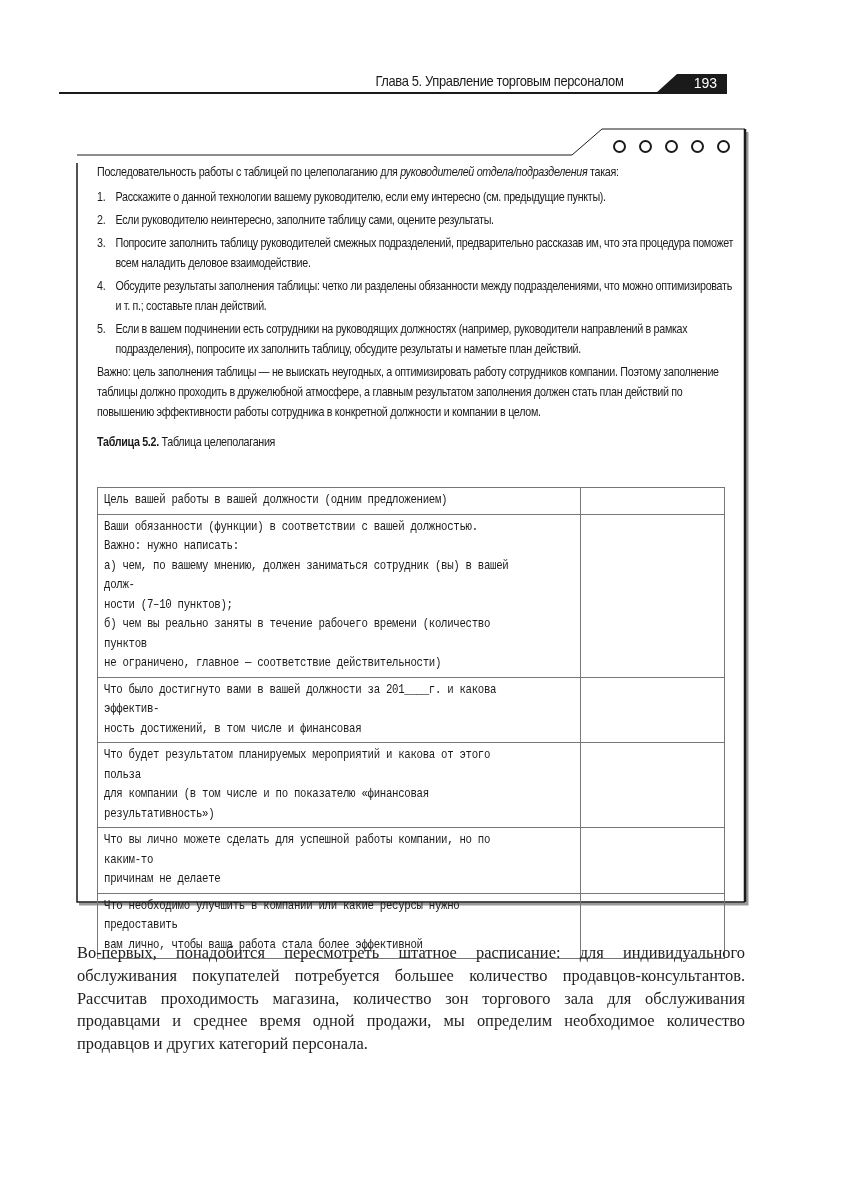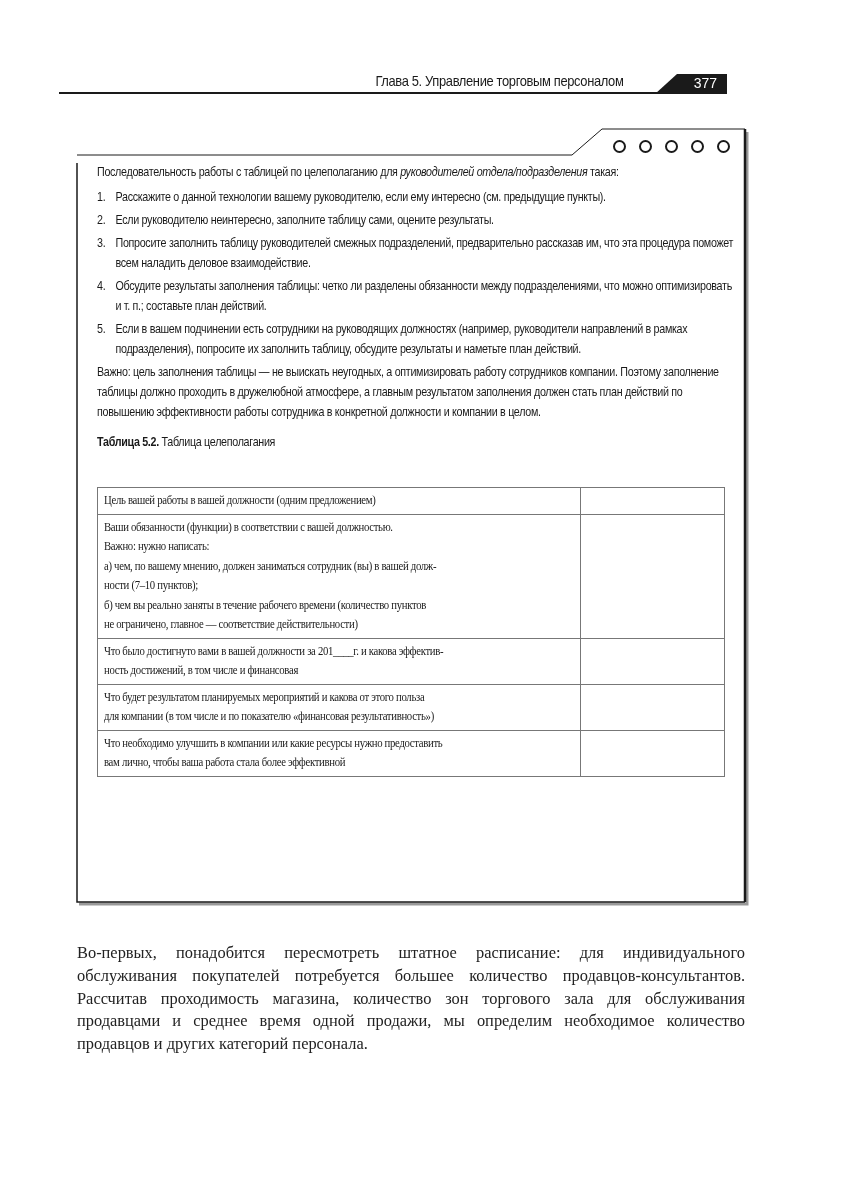--- a/index.html
+++ b/index.html
@@ -18,38 +18,38 @@
   .narrow { transform: scaleX(0.88); transform-origin: left top; width: 727px; }
   .intro { margin: 0 0 7px 0; line-height: 16px; }
   .intro i { font-style: italic; }
   ol.steps { margin: 0; padding: 0; list-style: none; }
   ol.steps li { position: relative; padding-left: 21px; line-height: 20px; margin-bottom: 3px; }
   ol.steps li .num { position: absolute; left: 0; top: 0; }
   .important { line-height: 20px; margin-top: 0; }
   .table-caption { margin-top: 11px; line-height: 18px; }
   .table-caption b { font-weight: bold; }
 
-  table.goals { position: absolute; left: 97px; top: 487px; width: 628px; border-collapse: collapse; font-family: Liberation Serif, serif; font-size: 12.2px; letter-spacing: -0.35px; }
+  table.goals { position: absolute; left: 97px; top: 487px; width: 628px; border-collapse: collapse; font-family: Liberation Mono, monospace; font-size: 12.2px; letter-spacing: -0.35px; }
   table.goals td { border: 1.5px solid #777; vertical-align: top; padding: 3px 6px 3px 6px; line-height: 19.5px; }
   table.goals td.q { width: 414px; }
   table.goals td.q span { display: inline-block; transform: scaleX(0.88); transform-origin: left top; width: 470px; }
   table.goals td.a { width: 196px; }
 
   .body-text { position: absolute; left: 77px; top: 930px; width: 668px; font-family: "Liberation Serif", serif; font-size: 16.4px; line-height: 22.8px; color: #222; text-align: justify; }
   .body-text p { margin: 12px 0 6px 0; }
 </style>
 </head>
 <body>
 
 <div class="header">
   <span class="header-title">Глава 5. Управление торговым персоналом</span>
   <svg class="page-tab" width="72" height="20" viewBox="0 0 72 20">
     <polygon points="22,0 72,0 72,20 0,20" fill="#1a1a1a"></polygon>
   </svg>
-  <span class="page-num">377</span>
+  <span class="page-num">193</span>
   <div class="header-rule"></div>
 </div>
 
 <svg class="box-frame" width="849" height="1200" viewBox="0 0 849 1200">
   <polyline points="79,904 747,904 747,132" fill="none" stroke="#999" stroke-width="3"></polyline>
   <polyline points="77,163 77,902 745,902" fill="none" stroke="#1a1a1a" stroke-width="1.5"></polyline>
   <polyline points="77,155 572,155 602,129 745,129" fill="none" stroke="#1a1a1a" stroke-width="1"></polyline>
   <line x1="745" y1="129" x2="745" y2="902" stroke="#1a1a1a" stroke-width="2.5"></line>
 </svg>
 
@@ -95,20 +95,25 @@
         <td class="q"><span style="white-space: pre-line;">Что было достигнуто вами в вашей должности за 201____г. и какова эффектив-
 ность достижений, в том числе и финансовая</span></td>
         <td class="a"></td>
       </tr>
       <tr>
         <td class="q"><span style="white-space: pre-line;">Что будет результатом планируемых мероприятий и какова от этого польза
 для компании (в том числе и по показателю «финансовая результативность»)</span></td>
         <td class="a"></td>
       </tr>
       <tr>
+        <td class="q"><span style="white-space: pre-line;">Что вы лично можете сделать для успешной работы компании, но по каким-то
+причинам не делаете</span></td>
+        <td class="a"></td>
+      </tr>
+      <tr>
         <td class="q"><span style="white-space: pre-line;">Что необходимо улучшить в компании или какие ресурсы нужно предоставить
 вам лично, чтобы ваша работа стала более эффективной</span></td>
         <td class="a"></td>
       </tr>
     </tbody>
 </table>
 
 <div class="body-text">
   <p>Во-первых, понадобится пересмотреть штатное расписание: для индивидуального обслуживания покупателей потребуется большее количество продавцов-консультантов. Рассчитав проходимость магазина, количество зон торгового зала для обслуживания продавцами и среднее время одной продажи, мы определим необходимое количество продавцов и других категорий персонала.</p>
 </div>

